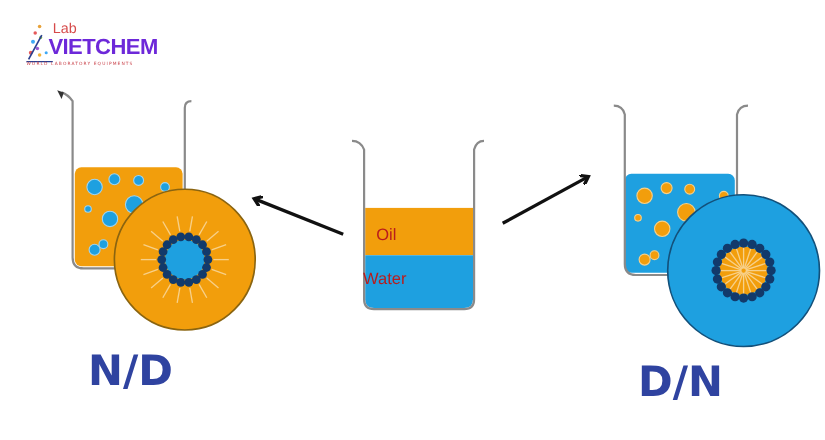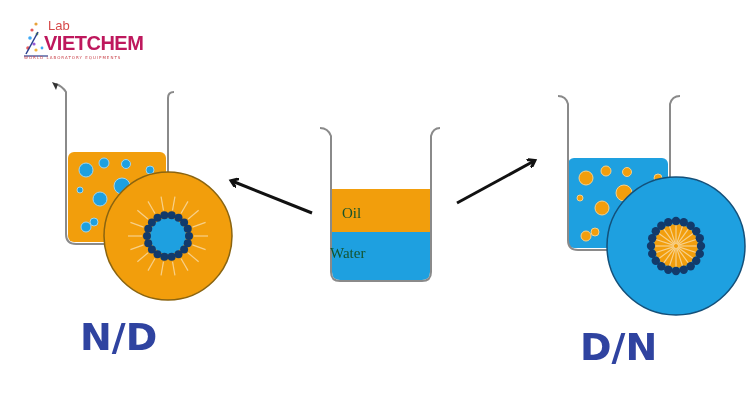--- a/index.html
+++ b/index.html
@@ -1,24 +1,24 @@
 <!DOCTYPE html>
 <html><head>
 <meta charset="utf-8">
 <style>
   html,body{margin:0;padding:0;background:#fff;}
   body{width:750px;height:400px;position:relative;overflow:hidden;font-family:"DejaVu Sans",sans-serif;}
   .logo{position:absolute;left:22px;top:18px;width:120px;height:46px;}
   .logo .lab{position:absolute;left:26px;top:0px;font-family:"Liberation Sans",sans-serif;font-size:13px;color:#d64a4a;font-weight:400;}
-  .logo .brand{position:absolute;left:22px;top:14px;font-family:"Liberation Sans",sans-serif;font-size:20px;font-weight:700;color:#be185d;letter-spacing:-0.5px;}
+  .logo .brand{position:absolute;left:22px;top:14px;font-family:"Liberation Sans",sans-serif;font-size:20px;font-weight:700;color:#6d28d9;letter-spacing:-0.5px;}
   .logo .tag{position:absolute;left:2px;top:37px;font-family:"DejaVu Sans",sans-serif;font-size:4px;color:#c9424a;letter-spacing:1px;white-space:nowrap;}
   .label-big{position:absolute;font-family:"DejaVu Sans",sans-serif;font-weight:700;font-size:38px;color:#2f43a0;}
   #nd{left:80px;top:315px;}
   #dn{left:580px;top:325px;}
-  .beaker-text{position:absolute;font-family:Liberation Serif, serif;font-size:15px;color:#14532d;}
+  .beaker-text{position:absolute;font-family:Liberation Sans, sans-serif;font-size:15px;color:#b91c1c;}
   svg{position:absolute;left:0;top:0;}
 </style>
 </head>
 <body>
 
 <div class="logo">
   <svg width="30" height="40" style="left:0;top:2px">
     <circle cx="14" cy="4" r="1.6" fill="#e8a23a"></circle>
     <circle cx="10" cy="10" r="1.6" fill="#e55a5a"></circle>
     <circle cx="15" cy="14" r="1.4" fill="#8bc34a"></circle>

